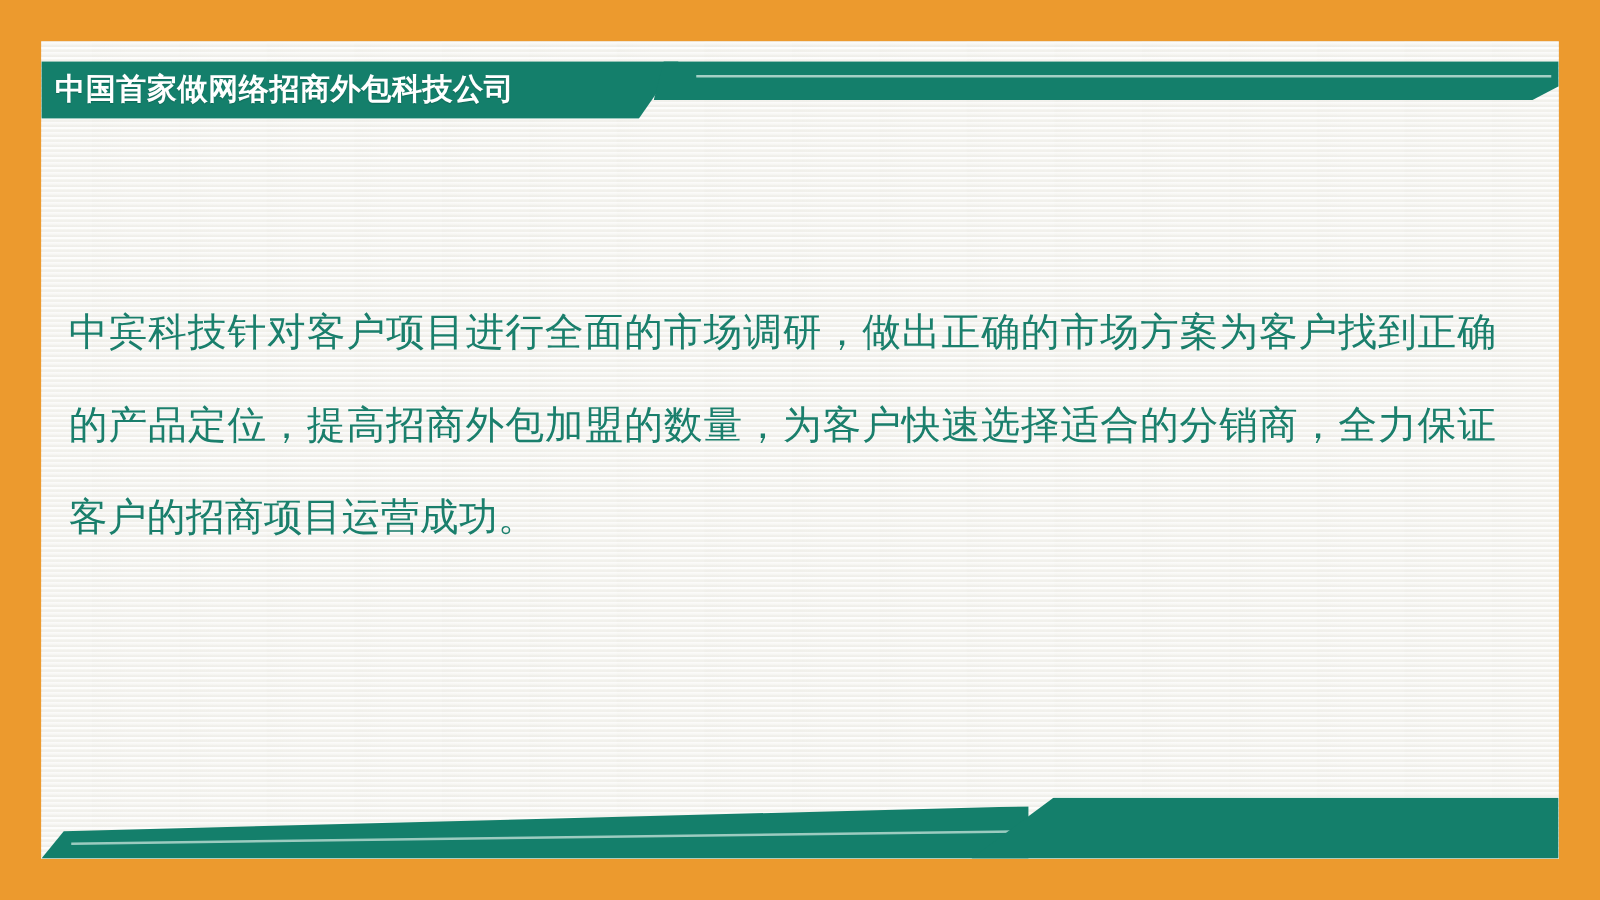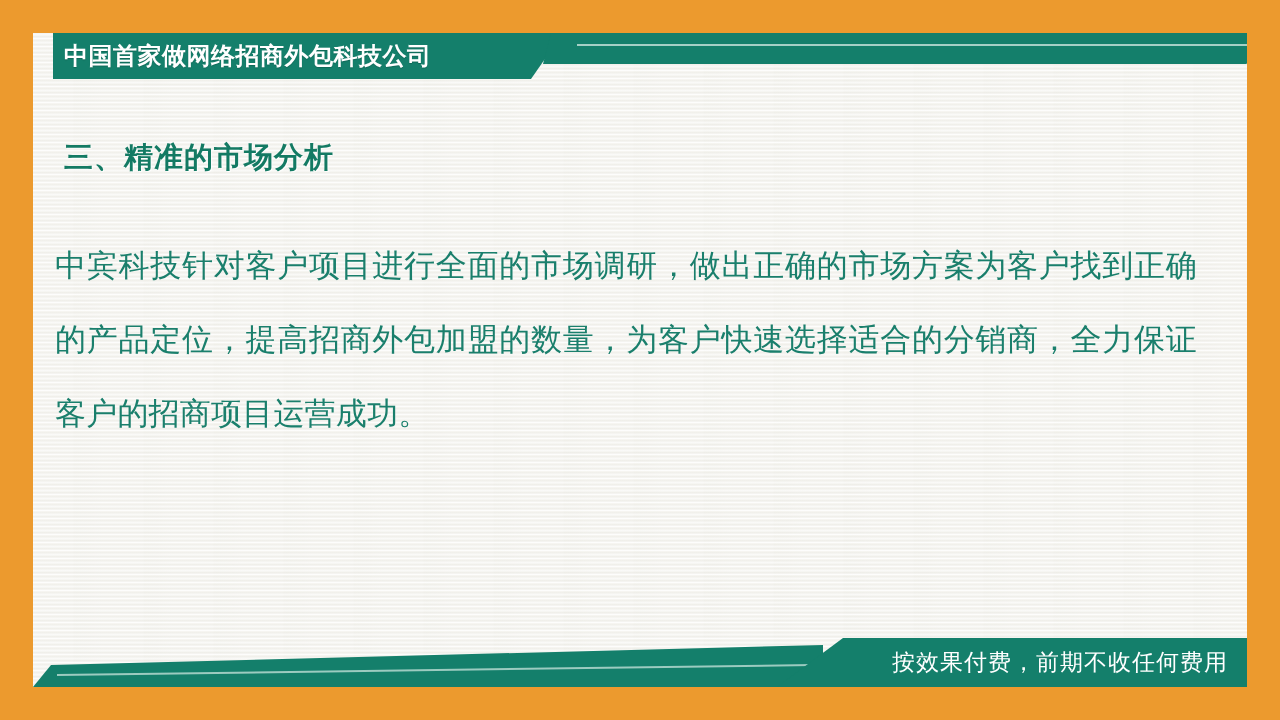--- a/index.html
+++ b/index.html
@@ -43,24 +43,23 @@
         rgba(234,233,226,0.35) 41px,
         rgba(255,255,255,0.0) 70px
       );
     overflow: hidden;
   }
 
   
   #header {
     position: absolute;
     left: 0;
-    top: 0;
+    top: 16px;
     width: 1222px;
     height: 48px;
-    margin-left: 20px;
   }
   
   .hdr-main {
     position: absolute;
     left: 0;
     top: 0;
     width: 510px;
     height: 46px;
     background: #147f6b;
     clip-path: polygon(0 0, 510px 0, 478px 46px, 0 46px);
@@ -184,27 +183,25 @@
 
   <div id="canvas">
 
     <div id="header">
       <div class="hdr-main"></div>
       <div class="hdr-bar"></div>
       <div class="hdr-rule"></div>
       <div id="header-title">中国首家做网络招商外包科技公司</div>
     </div>
 
-    <div id="section-heading">三、精准的市场分析</div>
 
     <div id="body-text">
       <p>中宾科技针对客户项目进行全面的市场调研，做出正确的市场方案为客户找到正确的产品定位，提高招商外包加盟的数量，为客户快速选择适合的分销商，全力保证客户的招商项目运营成功。</p>
     </div>
 
     <div id="footer">
       <div class="ftr-bar"></div>
       <div class="ftr-rule"></div>
       <div class="ftr-main"></div>
-      <div id="footer-text">按效果付费，前期不收任何费用</div>
     </div>
 
   </div>
 </div>
 
 </body></html>

